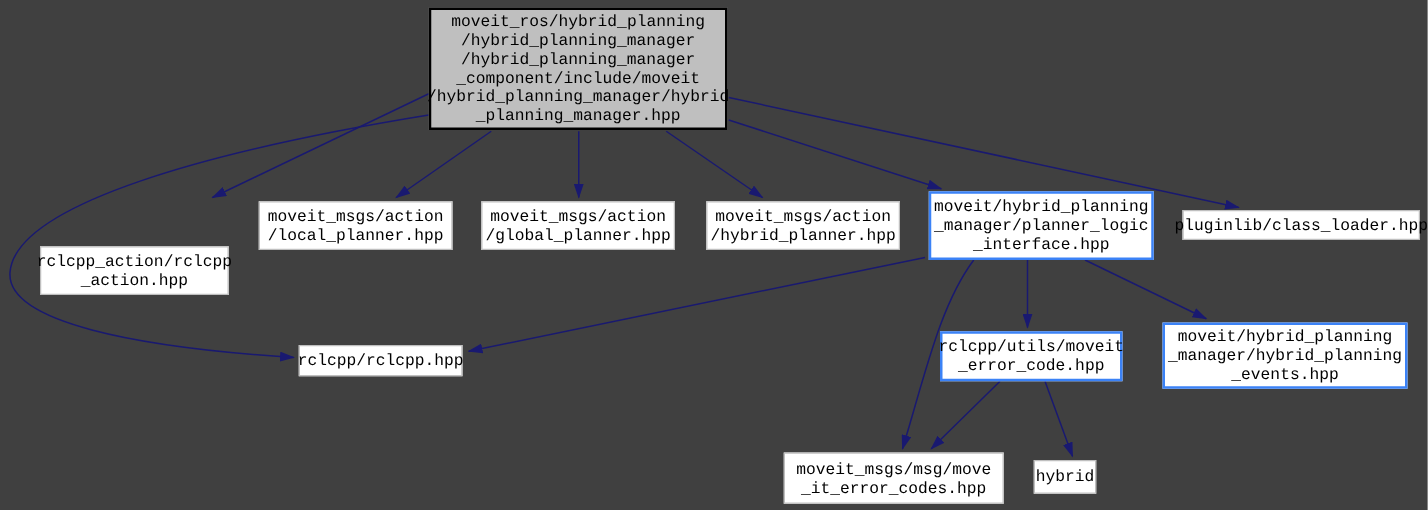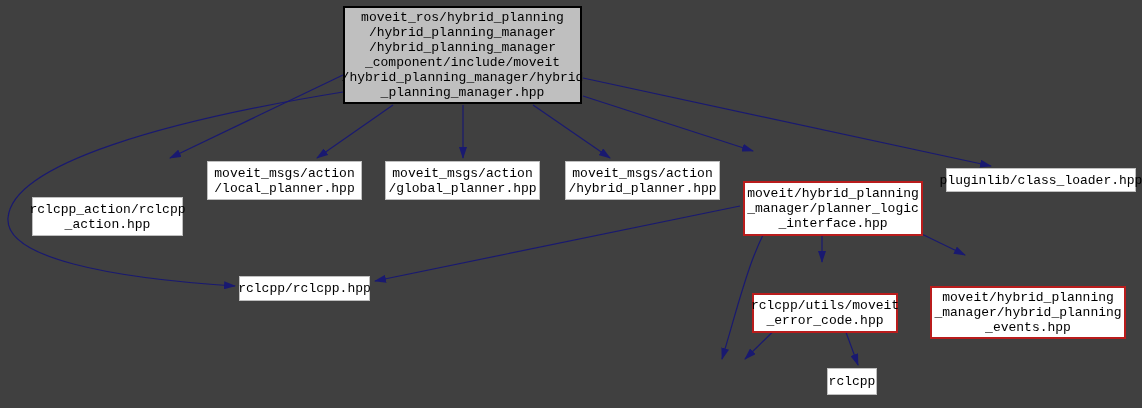--- a/index.html
+++ b/index.html
@@ -32,22 +32,21 @@
     text-align: center;
     white-space: pre-line;
     font-size: 13px;
     line-height: 15px;
     color: #000000;
     background: #ffffff;
     border: 1px solid #bfbfbf;
     padding: 1px 3px;
   }
   .node.linked {
-    border: 2px solid #b91c1c;
-    margin-top: 28px;
+    border: 2px solid #3b82f6;
   }
   .node.root {
     border: 2px solid #000000;
     background: #bfbfbf;
   }
 </style>
 </head>
 <body>
 
 <div class="graph">
@@ -102,16 +101,18 @@
 
   <div class="node" style="left:239px; top:276px; width:131px; height:25px;text-align:center;">rclcpp/rclcpp.hpp</div>
 
   <div class="node linked" style="left:752px; top:265px; width:146px; height:40px;">rclcpp/utils/moveit
 _error_code.hpp</div>
 
   <div class="node linked" style="left:930px; top:258px; width:196px; height:53px;">moveit/hybrid_planning
 _manager/hybrid_planning
 _events.hpp</div>
 
+  <div class="node" style="left:627px; top:362px; width:176px; height:41px;">moveit_msgs/msg/move
+_it_error_codes.hpp</div>
 
-  <div class="node" style="left:827px; top:368px; width:50px; height:27px;">rclcpp</div>
+  <div class="node" style="left:827px; top:368px; width:50px; height:27px;">hybrid</div>
 
 </div>
 
 </body></html>

